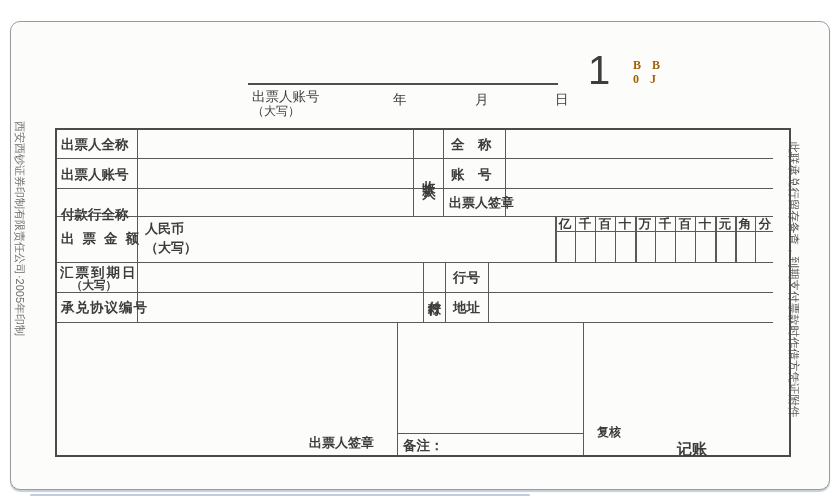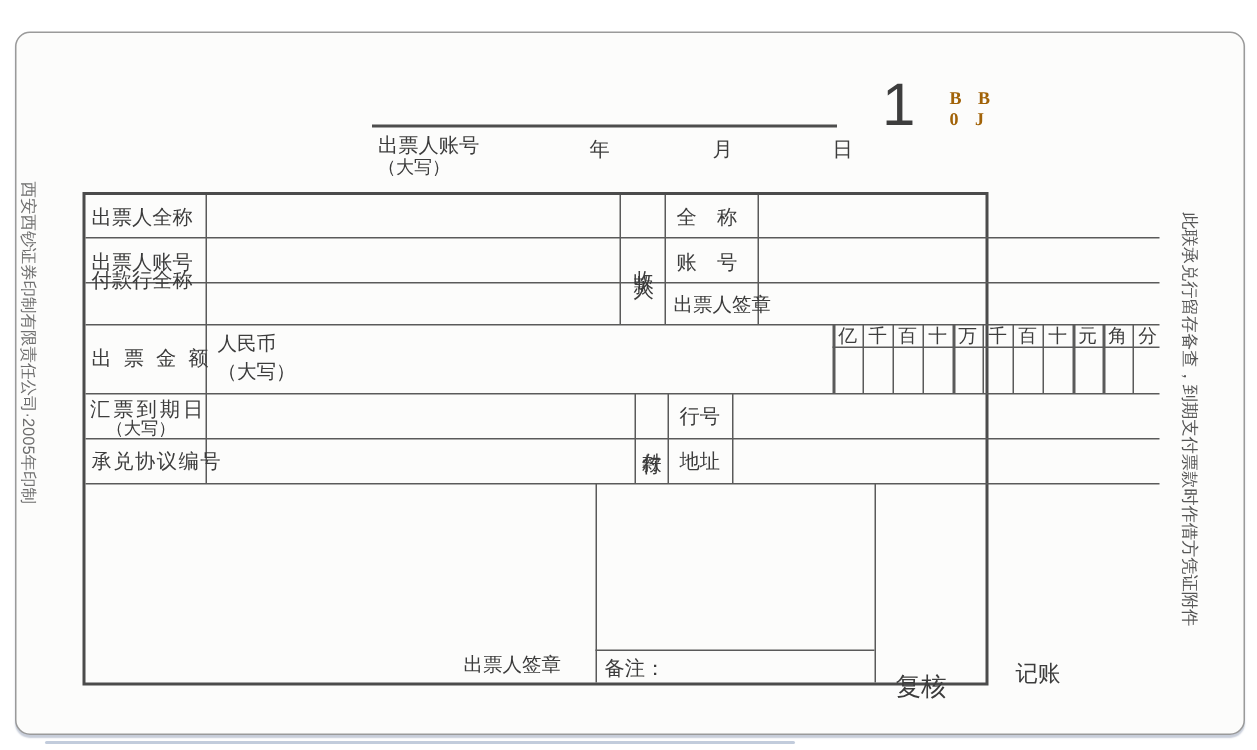--- a/index.html
+++ b/index.html
@@ -38,36 +38,36 @@
            font-weight:bold;font-size:12px;line-height:14px;letter-spacing:4px;color:#a16207;}
   #serial-no{position:absolute;left:676px;top:61px;font-family:"Liberation Serif","DejaVu Serif",serif;
            font-size:18px;color:#2e4da0;letter-spacing:1px;}
 
   
   .side-note{position:absolute;white-space:nowrap;transform:rotate(90deg);color:#6e6e6e;}
   #note-left{left:-111px;top:221px;width:260px;font-size:11px;text-align:center;}
   #note-right{left:634px;top:272px;width:318px;font-size:11.5px;color:#555;text-align:center;}
 
   
-  #table{position:absolute;left:55px;top:128px;width:604px;height:329px;box-sizing:border-box;
-         border:2px solid #4b4b4b;}
+  #table{position:absolute;left:55px;top:128px;width:736px;height:329px;box-sizing:border-box;
+         border:2px solid #4b4b4b;font-weight:bold;}
   .hl,.vl{position:absolute;background:#5a5a5a;}
   .hl{height:1px;}
   .vl{width:1px;}
   .vl.thick{width:2px;}
   .lbl{position:absolute;font-size:13.5px;color:#3c3c3c;white-space:nowrap;}
   .vert{writing-mode:vertical-rl;text-orientation:upright;letter-spacing:3px;
         display:flex;align-items:center;justify-content:center;}
   .cell{position:absolute;}
 
   #notice{position:absolute;left:6px;top:196px;width:330px;font-size:13px;line-height:22px;
           text-indent:2em;color:#3f3f3f;}
   #signature{position:absolute;left:252px;top:304px;font-size:13px;color:#3c3c3c;}
   #remark{position:absolute;left:346px;top:307px;font-size:13.5px;}
-  #review{position:absolute;left:540px;top:316px;font-size:17px;}
+  #review{position:absolute;left:540px;top:294px;font-size:12px;}
   #booking{position:absolute;left:620px;top:310px;font-size:15px;}
 
   .digit-h{position:absolute;top:86px;width:20px;height:15px;line-height:16px;
            text-align:center;font-size:12.5px;color:#3c3c3c;}
 </style>
 </head>
 <body>
 
 <div id="page">
 
@@ -121,21 +121,21 @@
 
     <div class="vl" style="left:366px;top:132px;height:60px;"></div>
     <div class="vl" style="left:388px;top:132px;height:60px;"></div>
     <div class="vl" style="left:431px;top:132px;height:60px;"></div>
 
     <div class="vl" style="left:340px;top:192px;height:133px;"></div>
     <div class="vl" style="left:526px;top:192px;height:133px;"></div>
 
     <span class="lbl" style="left:4px;top:6px;">出票人全称</span>
     <span class="lbl" style="left:4px;top:36px;">出票人账号</span>
-    <span class="lbl" style="left:4px;top:48px;">付款行全称</span>
+    <span class="lbl" style="left:4px;top:76px;">付款行全称</span>
 
     <div class="cell" style="left:82px;top:1px;width:273px;height:26px;"></div>
     <div class="cell" style="left:82px;top:30px;width:273px;height:26px;"></div>
     <div class="cell" style="left:82px;top:60px;width:273px;height:25px;"></div>
 
     <div class="lbl vert" style="left:358px;top:4px;width:27px;height:80px;font-size:13.5px;">收款人</div>
     <span class="lbl" style="left:394px;top:6px;">全　称</span>
     <span class="lbl" style="left:394px;top:36px;">账　号</span>
     <span class="lbl" style="left:392px;top:64px;font-size:13px;">出票人签章</span>
     <div class="cell" style="left:450px;top:1px;width:265px;height:26px;"></div>

